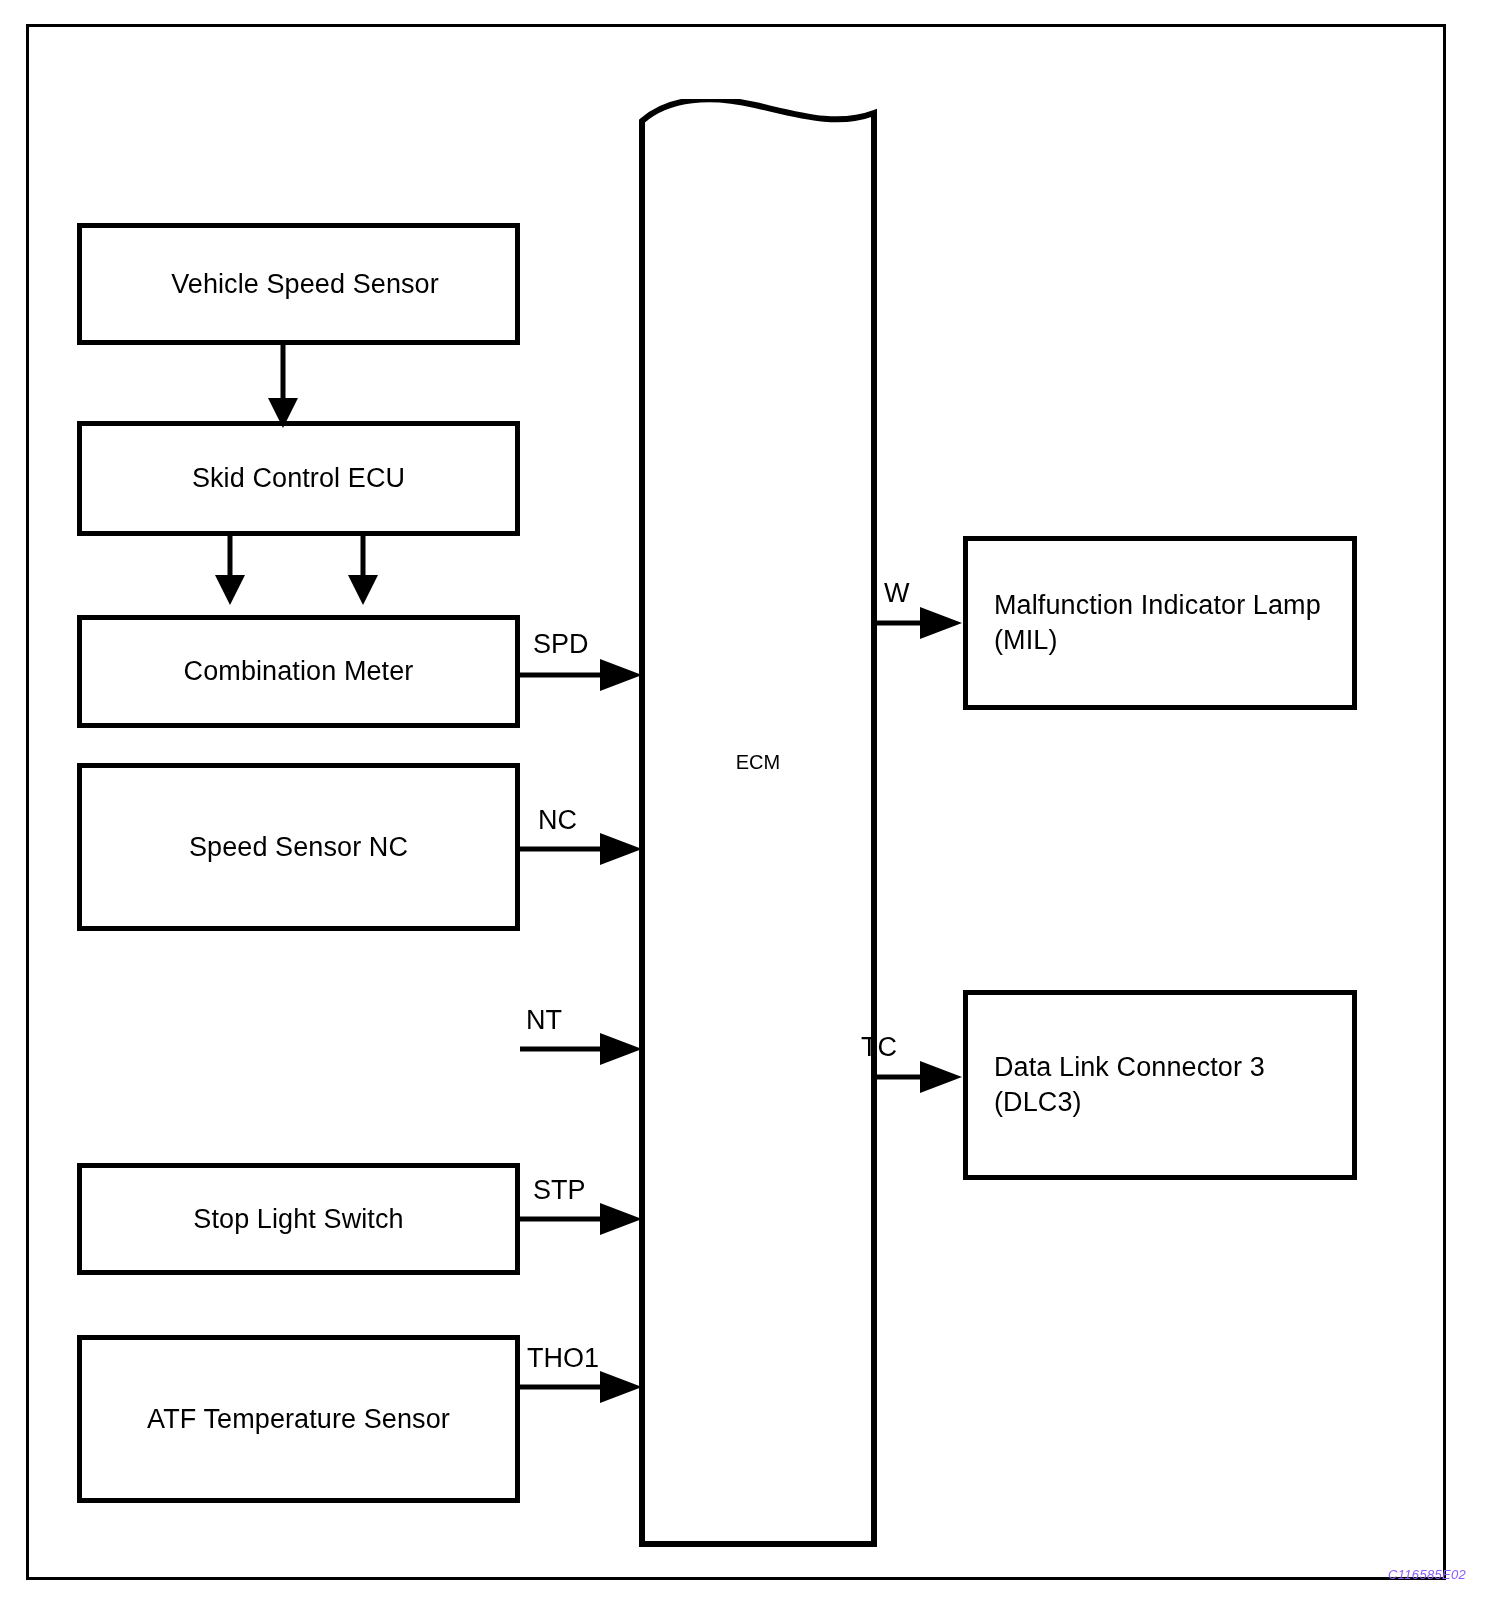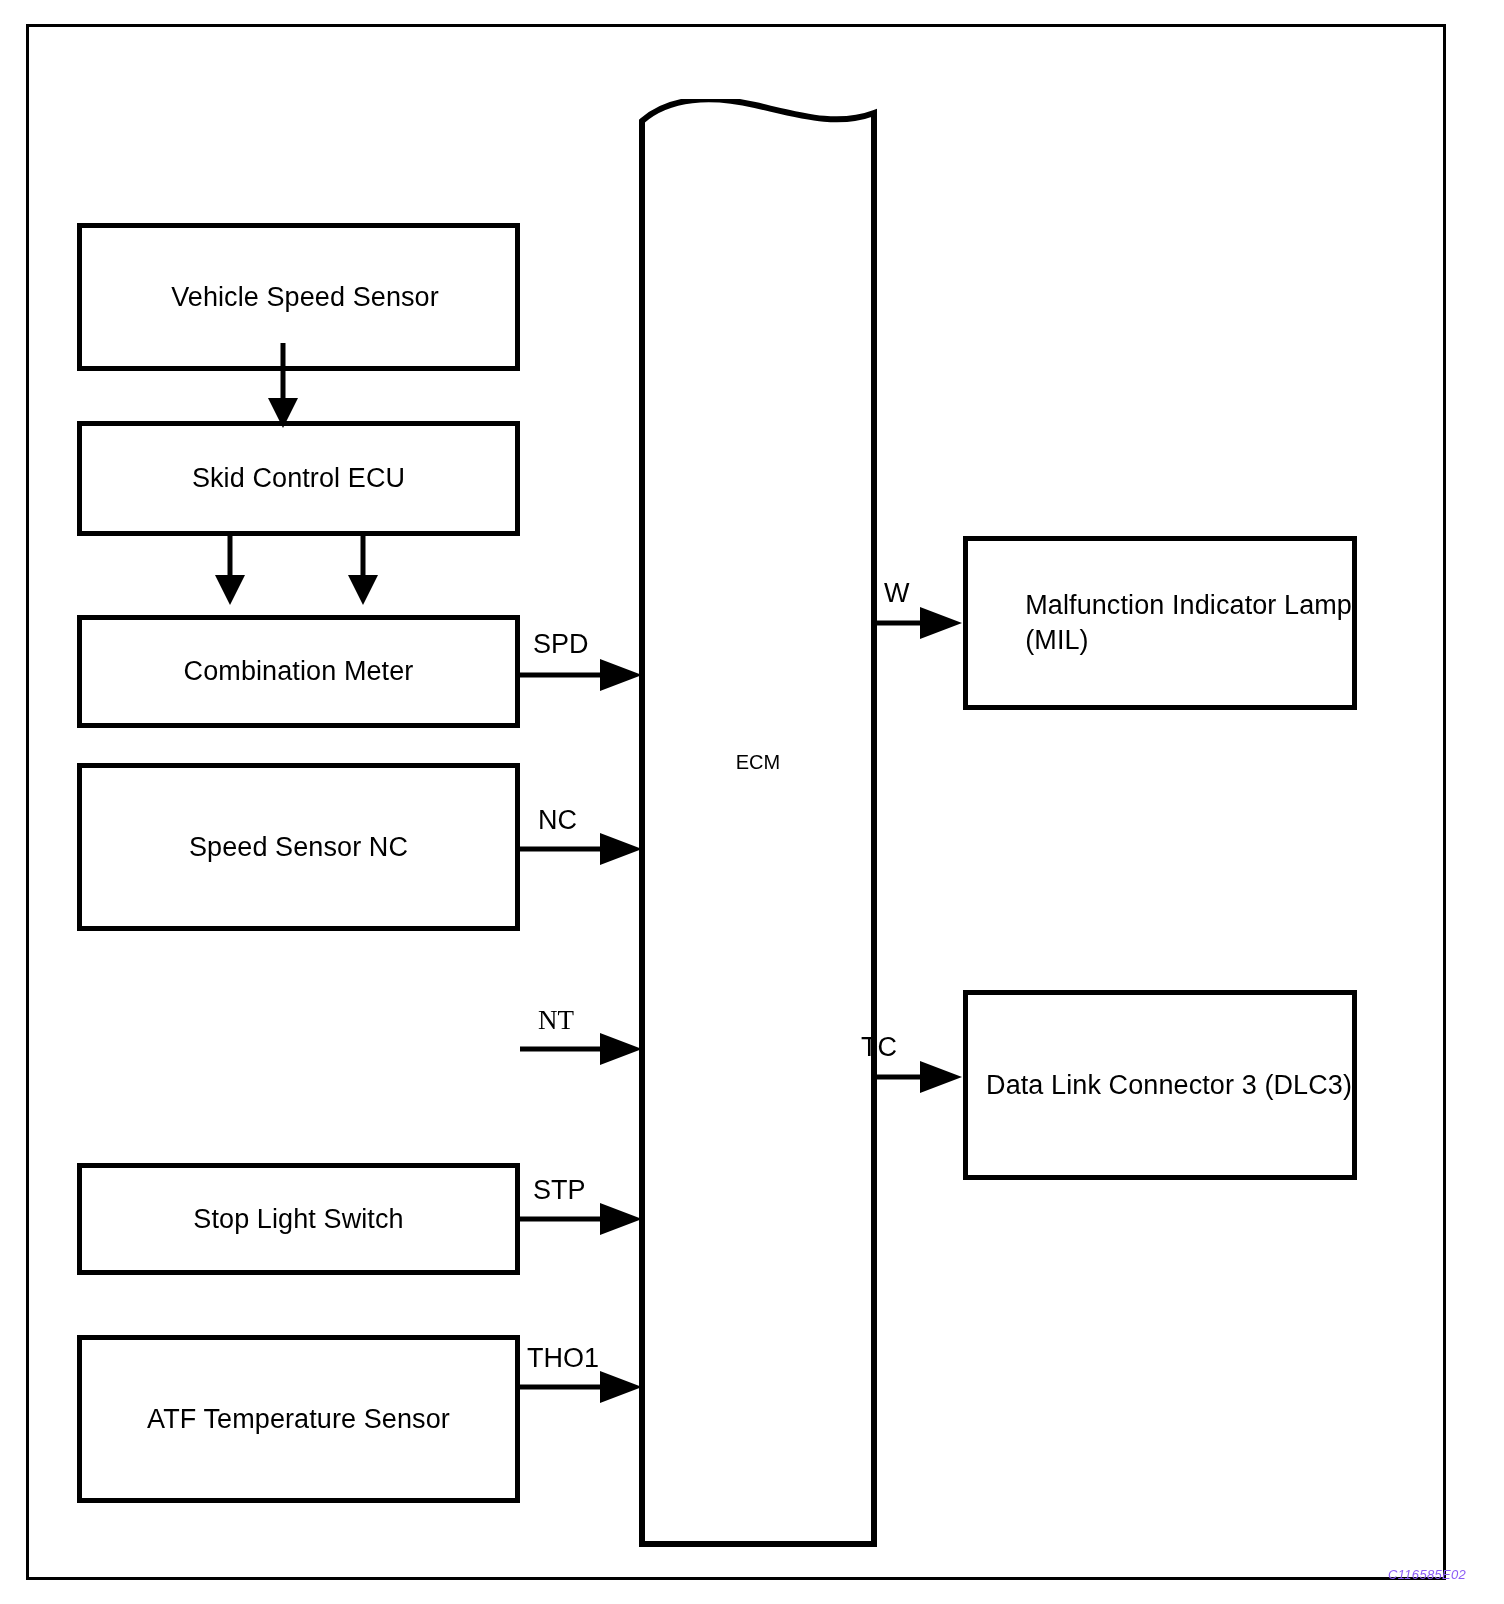--- a/index.html
+++ b/index.html
@@ -30,22 +30,22 @@
   .node-box {
     position: absolute;
     border: 5px solid #000000;
     box-sizing: border-box;
     background: #ffffff;
     display: flex;
     align-items: center;
     justify-content: center;
   }
   .node-box.align-left {
-    justify-content: flex-end;
-    padding-left: 18px;
+    justify-content: flex-start;
+    padding-left: 26px;
   }
   .node-label {
     font-size: 27px;
     color: #000000;
     line-height: 1.28;
     letter-spacing: 0.1px;
     white-space: pre-line;
     text-align: center;
   }
   .node-box.align-left .node-label {
@@ -99,21 +99,21 @@
   <div id="frame"></div>
 
   <svg class="ecm-col" viewBox="0 0 238 1448" preserveAspectRatio="none">
     <path d="M 3 1445 L 3 22
              C 30 -2, 72 -4, 116 6
              C 160 16, 198 28, 235 14
              L 235 1445 Z" fill="#ffffff" stroke="#000000" stroke-width="6" stroke-linejoin="miter" vector-effect="non-scaling-stroke"></path>
   </svg>
   <div class="ecm-label">ECM</div>
 
-  <div class="node-box" style="left:77px; top:223px; width:443px; height:148px;padding-left:13px;">
+  <div class="node-box" style="left:77px; top:223px; width:443px; height:122px;padding-left:13px;">
     <span class="node-label">Vehicle Speed Sensor</span>
   </div>
 
   <div class="node-box" style="left:77px; top:421px; width:443px; height:115px;">
     <span class="node-label">Skid Control ECU</span>
   </div>
 
   <div class="node-box" style="left:77px; top:615px; width:443px; height:113px;">
     <span class="node-label">Combination Meter</span>
   </div>
@@ -197,21 +197,21 @@
     <g>
       <path d="M 874 1077 L 930 1077" stroke="#000000" stroke-width="5" fill="none"></path>
       <path d="M 920 1061 L 962 1077 L 920 1093 z" fill="#000000"></path>
     </g>
   </svg>
 
   <div class="sig-label" style="left:533px; top:629px;">SPD</div>
 
   <div class="sig-label" style="left:538px; top:805px;">NC</div>
 
-  <div class="sig-label" style="left:538px; top:1005px;font-family:Liberation Serif, serif;">NT</div>
+  <div class="sig-label" style="left:526px; top:1005px;">NT</div>
 
   <div class="sig-label" style="left:533px; top:1175px;">STP</div>
 
   <div class="sig-label" style="left:527px; top:1343px;">THO1</div>
 
   <div class="sig-label" style="left:884px; top:578px;">W</div>
 
   <div class="sig-label" style="left:861px; top:1032px;">TC</div>
 
   <div class="doc-code">C116585E02</div>

